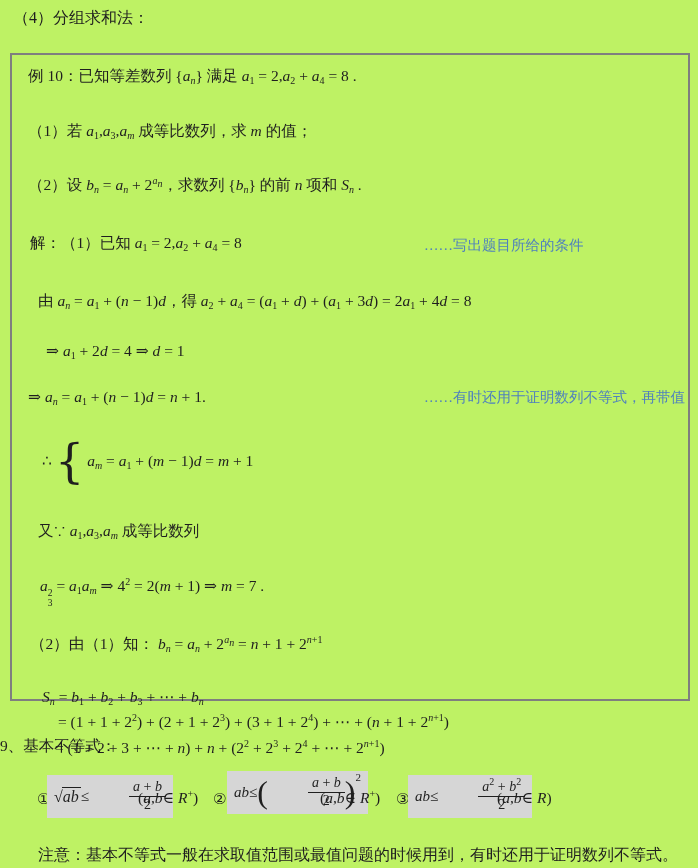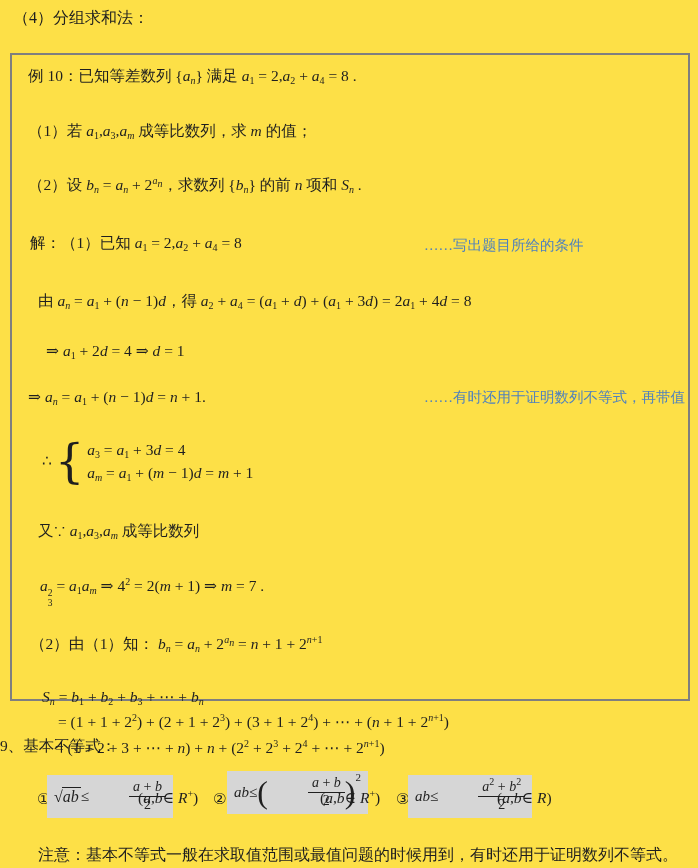--- a/index.html
+++ b/index.html
@@ -3,21 +3,21 @@
 <meta charset="utf-8">
 <style>
   :root{
     --annotation:#4f81bd;
     --highlight:#d6d6d6;
     --box-border:#7f7f7f;
     --text:#1f1f1f;
   }
   html,body{margin:0;padding:0;background:#e8e8e8;}
   .page{
-    position:relative;width:698px;height:868px;background:#fde047;
+    position:relative;width:698px;height:868px;background:#bef264;
     font-family:"Liberation Serif","DejaVu Serif",serif;color:var(--text);
     overflow:hidden;margin:0 auto;
   }
   .line{position:absolute;white-space:nowrap;font-size:15.5px;line-height:1.25;}
   .cn{font-size:15.5px;}
   i{font-family:"Liberation Serif","DejaVu Serif",serif;font-style:italic;}
   sub,sup{font-size:10px;line-height:0;}
   sup{vertical-align:6px;text-align:right;}
   sub{vertical-align:-3px;}
   .heading{font-size:16px;}
@@ -60,21 +60,20 @@
 
   <div class="line" style="left:46px;top:341px">⇒ <i>a</i><sub>1</sub> + 2<i>d</i> = 4 ⇒ <i>d</i> = 1</div>
 
   <div class="line" style="left:28px;top:387px">⇒ <i>a<sub>n</sub></i> = <i>a</i><sub>1</sub> + (<i>n</i> − 1)<i>d</i> = <i>n</i> + 1.</div>
   <div class="line ann" style="left:424px;top:388px">……有时还用于证明数列不等式，再带值</div>
 
   <div class="line caseline" style="left:42px;top:438px">
     <span>∴</span>
     <span class="brace">{</span>
     <span class="cases">
-      <span><i>a</i><sub>3</sub> = <i>a</i><sub>1</sub> + 3<i>d</i> = 4</span>
       <span><i>a<sub>m</sub></i> = <i>a</i><sub>1</sub> + (<i>m</i> − 1)<i>d</i> = <i>m</i> + 1</span>
     </span>
   </div>
 
   <div class="line" style="left:38px;top:521px">又∵ <i>a</i><sub>1</sub>,<i>a</i><sub>3</sub>,<i>a<sub>m</sub></i> 成等比数列</div>
 
   <div class="line" style="left:40px;top:576px"><i>a</i><span class="stk">
         <span>2</span>
         <span>3</span>
       </span> = <i>a</i><sub>1</sub><i>a<sub>m</sub></i> ⇒ 4<sup>2</sup> = 2(<i>m</i> + 1) ⇒ <i>m</i> = 7 .</div>

